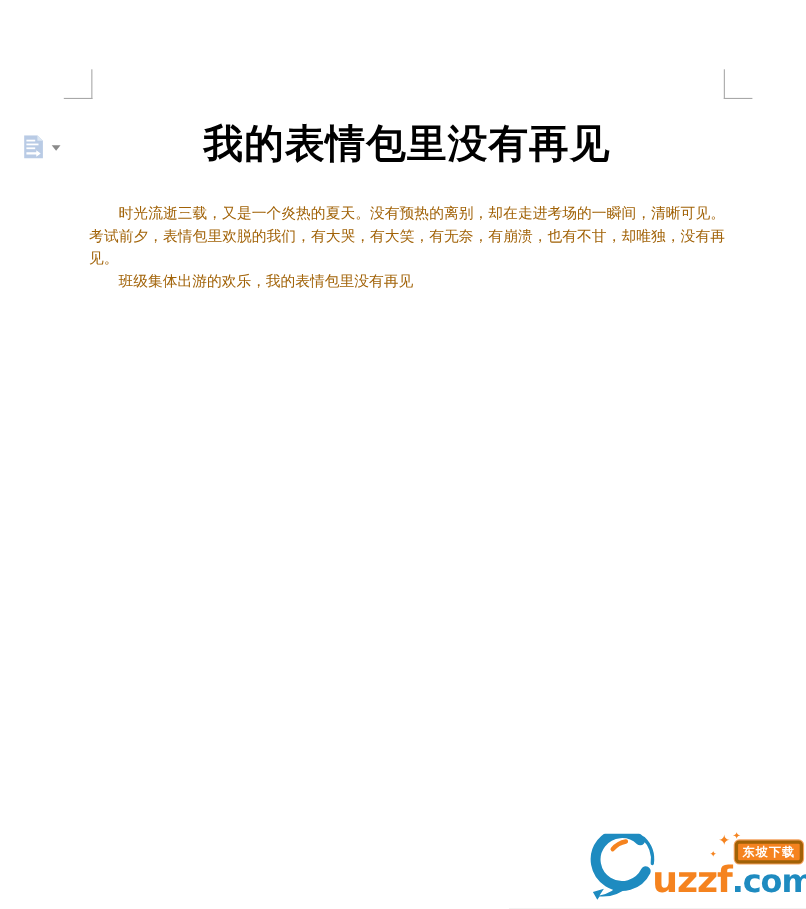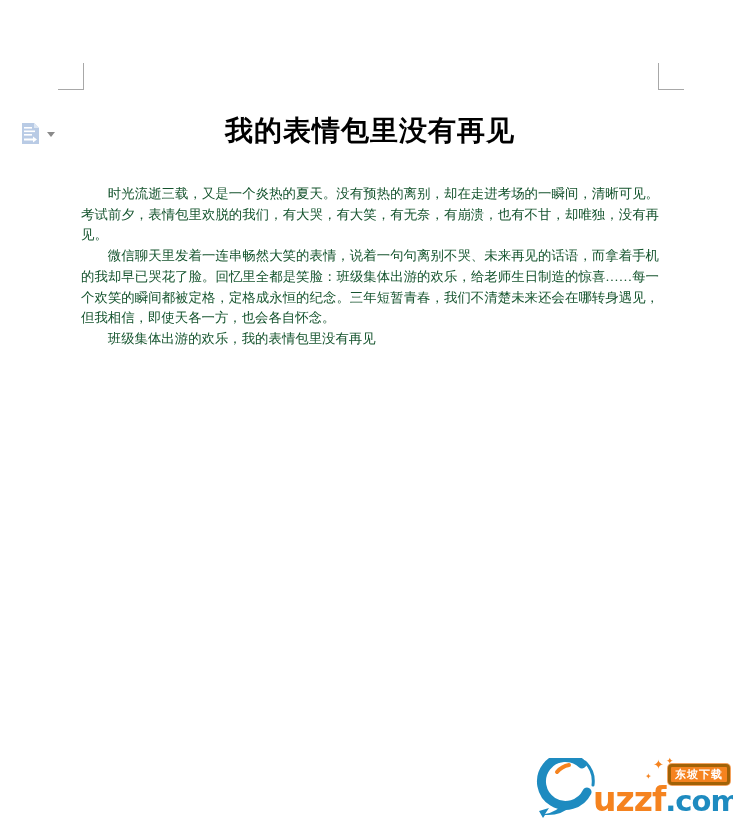--- a/index.html
+++ b/index.html
@@ -18,26 +18,26 @@
   .margin-widget{position:absolute;left:21px;top:122px;width:36px;height:26px;cursor:pointer;}
   .doc-icon{position:absolute;left:0;top:1px;}
   .dd-arrow{
     position:absolute;left:26px;top:10px;width:0;height:0;
     border-left:4px solid transparent;border-right:4px solid transparent;
     border-top:5px solid #8a8a8a;
   }
   
   .doc-title{
     position:absolute;left:81px;top:110px;width:578px;
-    text-align:center;font-size:28px;font-weight:bold;color:#000;
+    text-align:center;font-size:36px;font-weight:bold;color:#000;
     letter-spacing:1px;line-height:42px;margin:0;
   }
   .doc-body{
     position:absolute;left:81px;top:184px;width:578px;
-    font-size:13.4px;line-height:20.7px;color:#14532d;
+    font-size:13.4px;line-height:20.7px;color:#a16207;
   }
   .doc-body p{
     margin:0;text-indent:2em;text-align:justify;
     text-justify:inter-ideograph;word-break:break-all;
   }
   
   .watermark{position:absolute;right:3px;bottom:6px;width:195px;height:62px;font-family:"DejaVu Sans","Liberation Sans",sans-serif;}
   .swirl{position:absolute;left:0;top:0;}
   .brand-text{
     position:absolute;left:58px;bottom:1px;white-space:nowrap;
@@ -83,21 +83,20 @@
       <rect x="3" y="11" width="8" height="1.6" fill="#ffffff"></rect>
       <path d="M3 15.5 h9 v-2 l4 3 -4 3 v-2 h-9 z" fill="#ffffff"></path>
     </svg>
     <span class="dd-arrow"></span>
   </div>
 
   <h1 class="doc-title">我的表情包里没有再见</h1>
 
   <div class="doc-body">
     <p>时光流逝三载，又是一个炎热的夏天。没有预热的离别，却在走进考场的一瞬间，清晰可见。考试前夕，表情包里欢脱的我们，有大哭，有大笑，有无奈，有崩溃，也有不甘，却唯独，没有再见。</p>
-    <p>微信聊天里发着一连串畅然大笑的表情，说着一句句离别不哭、未来再见的话语，而拿着手机的我却早已哭花了脸。回忆里全都是笑脸：班级集体出游的欢乐，给老师生日制造的惊喜……每一个欢笑的瞬间都被定格，定格成永恒的纪念。三年短暂青春，我们不清楚未来还会在哪转身遇见，但我相信，即使天各一方，也会各自怀念。</p>
     <p>班级集体出游的欢乐，我的表情包里没有再见</p>
   </div>
 
   <div class="watermark">
     <svg class="swirl" width="64" height="62" viewBox="0 0 64 62">
 
       <path d="M47 6 A 24 24 0 1 0 52 34" fill="none" stroke="#1e8bc0" stroke-width="9" stroke-linecap="round"></path>
 
       <path d="M50 4 A 27 27 0 0 1 58 27" fill="none" stroke="#1e8bc0" stroke-width="3" stroke-linecap="round"></path>
 

